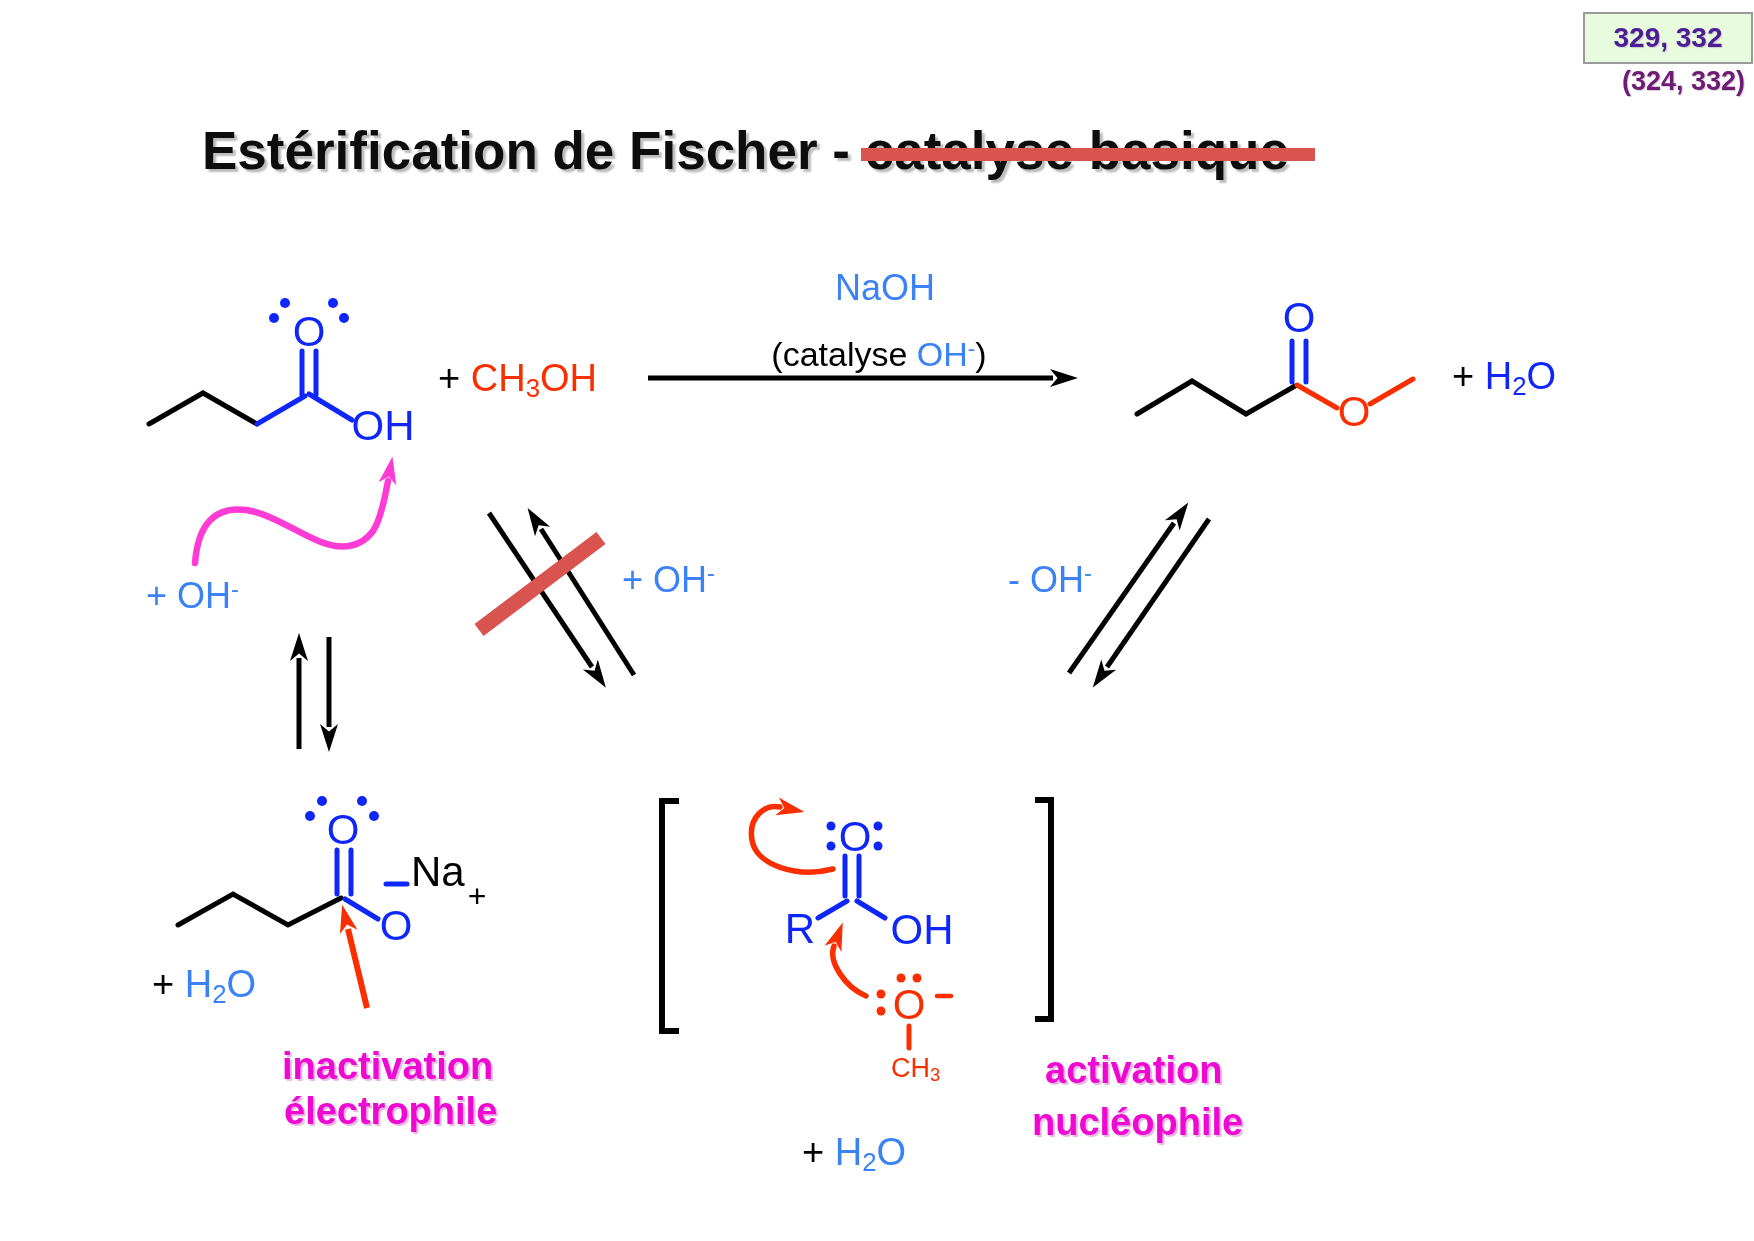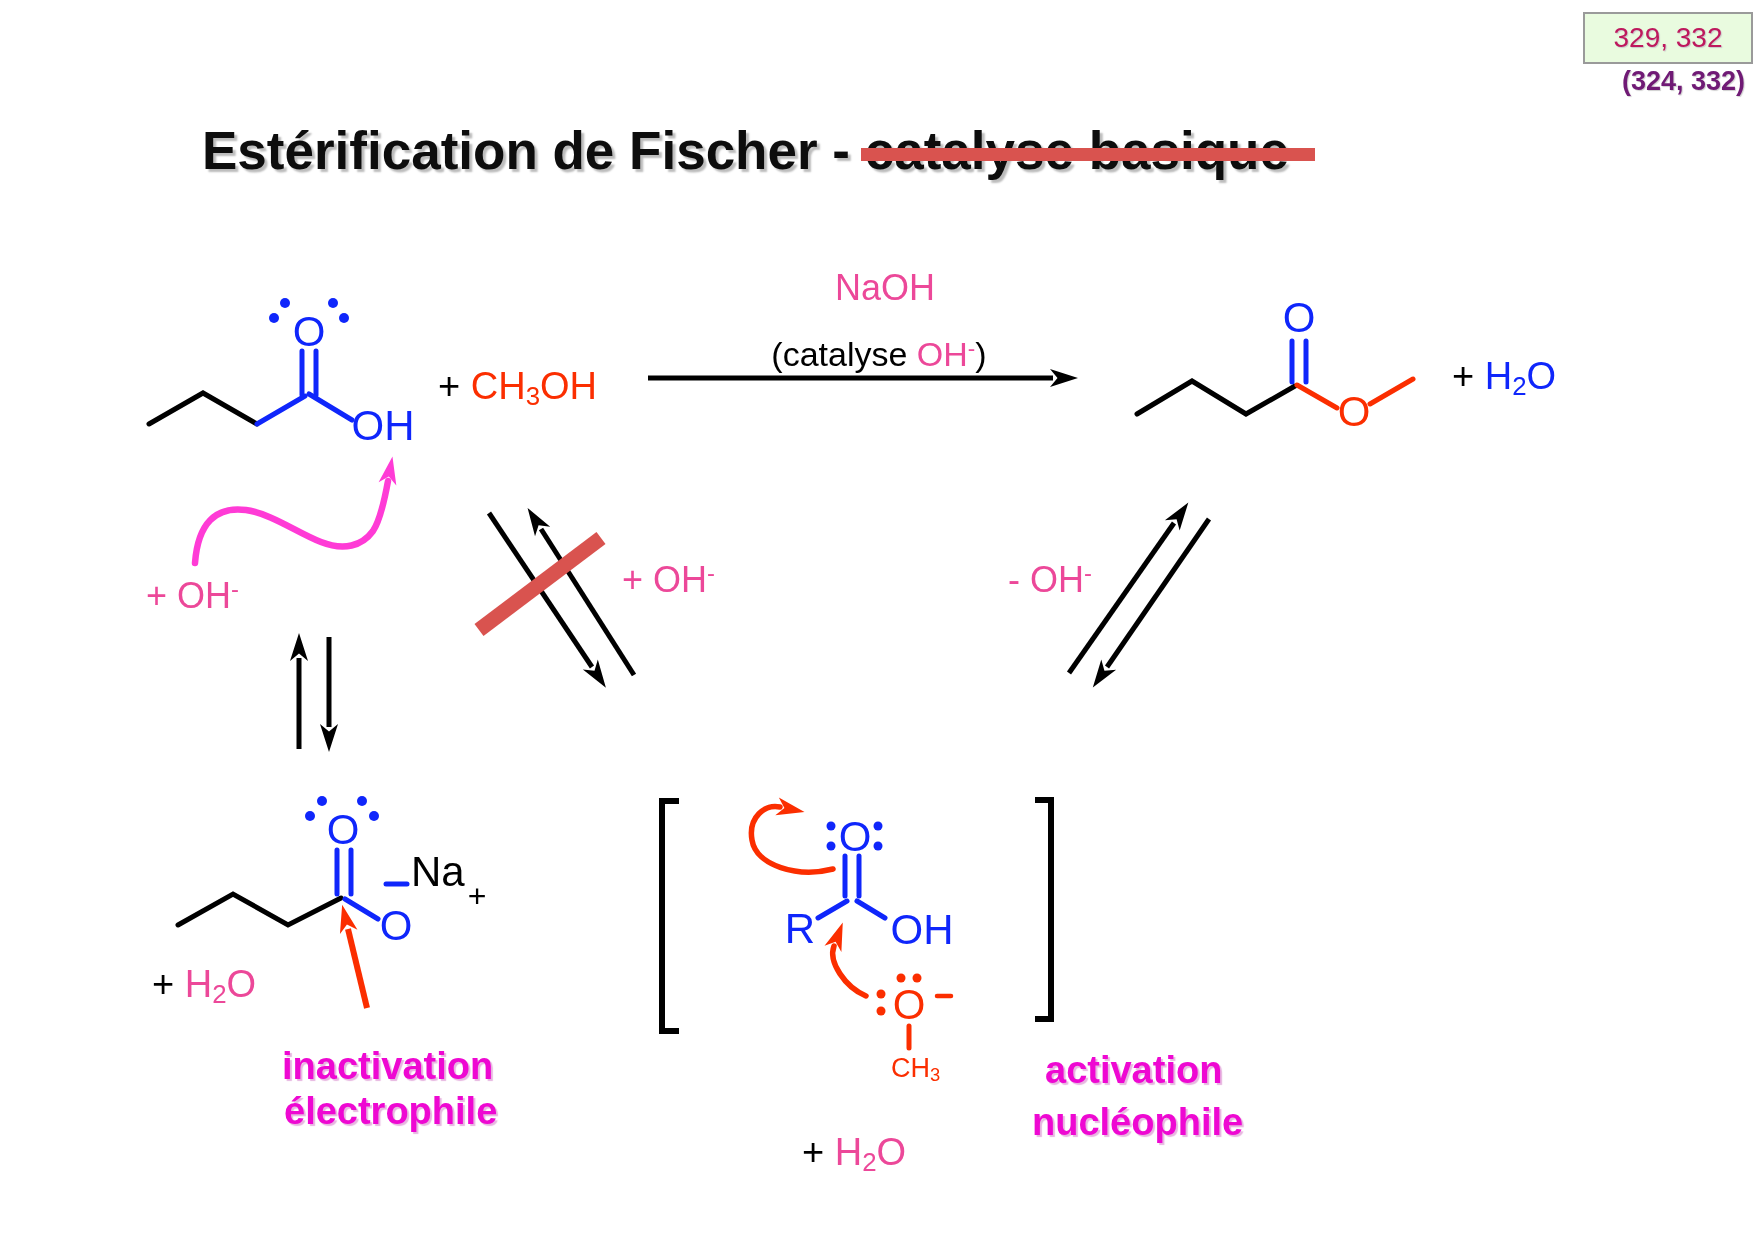--- a/index.html
+++ b/index.html
@@ -4,31 +4,31 @@
 <style>
   html,body{margin:0;padding:0;background:#fff;}
   #canvas{position:relative;width:1754px;height:1241px;background:#ffffff;overflow:hidden;
           font-family:"Liberation Sans",sans-serif;}
   svg{position:absolute;left:0;top:0;}
   .t{position:absolute;white-space:nowrap;line-height:1.1;}
   .atom{position:absolute;transform:translate(-50%,-50%);font-size:42px;white-space:nowrap;line-height:1;}
   .atomL{position:absolute;transform:translateY(-50%);font-size:42px;white-space:nowrap;line-height:1;}
   .blue{color:#0f26fb;}
   .red{color:#fb2e00;}
-  .pink{color:#ec4899;}
+  .pink{color:#3b82f6;}
   .blk{color:#000;}
   sub.s{font-size:68%;vertical-align:baseline;position:relative;top:0.22em;}
   sup.s{font-size:66%;vertical-align:baseline;position:relative;top:-0.45em;}
   #title{left:202px;top:122px;font-size:53px;font-weight:bold;color:#0d0d0d;
          text-shadow:3px 3px 2px #bcbcbc;}
   .struck{position:relative;display:inline-block;}
   .strikebar{position:absolute;left:-4px;right:-26px;top:26px;height:13px;background:#d9534f;}
   #badgeBox{position:absolute;left:1583px;top:12px;width:170px;height:52px;background:#e9fbdf;
             border:2px solid #9a9a9a;box-sizing:border-box;display:flex;align-items:center;justify-content:center;
-            font-size:28px;font-weight:normal;color:#be185d;text-shadow:1px 1px 1px #c9c9c9;}
+            font-size:28px;font-weight:bold;color:#4c1d95;text-shadow:1px 1px 1px #c9c9c9;}
   #badgeAlt{position:absolute;right:9px;top:66px;font-size:27px;font-weight:bold;color:#701a75;
             text-shadow:1px 1px 1px #cfcfcf;}
   .lbl{font-size:38px;font-weight:bold;color:#ee08d2;text-shadow:2px 2px 1px #e7b5e0;}
   .f38{font-size:38px;}
   .f36{font-size:36px;}
   .f34{font-size:34px;}
   .ctr{transform:translate(-50%,-50%);}
 </style>
 </head>
 <body>
@@ -140,21 +140,21 @@
   </div>
   <div id="badgeAlt">(324, 332)</div>
 
   <div class="t" id="title">
     <span>Estérification de Fischer - </span><span class="struck"><span>catalyse basique</span><i class="strikebar"></i></span>
   </div>
 
   <div class="atom blue" style="left:309px;top:332px;">O</div>
   <div class="atom blue" style="left:383px;top:426px;">OH</div>
 
-  <div class="t f38" style="left:438px;top:366px;">
+  <div class="t f38" style="left:438px;top:358px;">
     <span class="blk">+</span>
     <span class="red"><span>CH</span><sub class="s">3</sub><span>OH</span></span>
   </div>
 
   <div class="t f36 pink ctr" style="left:885px;top:288px;">NaOH</div>
   <div class="t f34 ctr" style="left:879px;top:355px;">
     <span class="blk">(catalyse </span><span class="pink">OH</span><sup class="s pink">-</sup><span class="blk">)</span>
   </div>
 
   <div class="atom blue" style="left:1299px;top:318px;">O</div>

